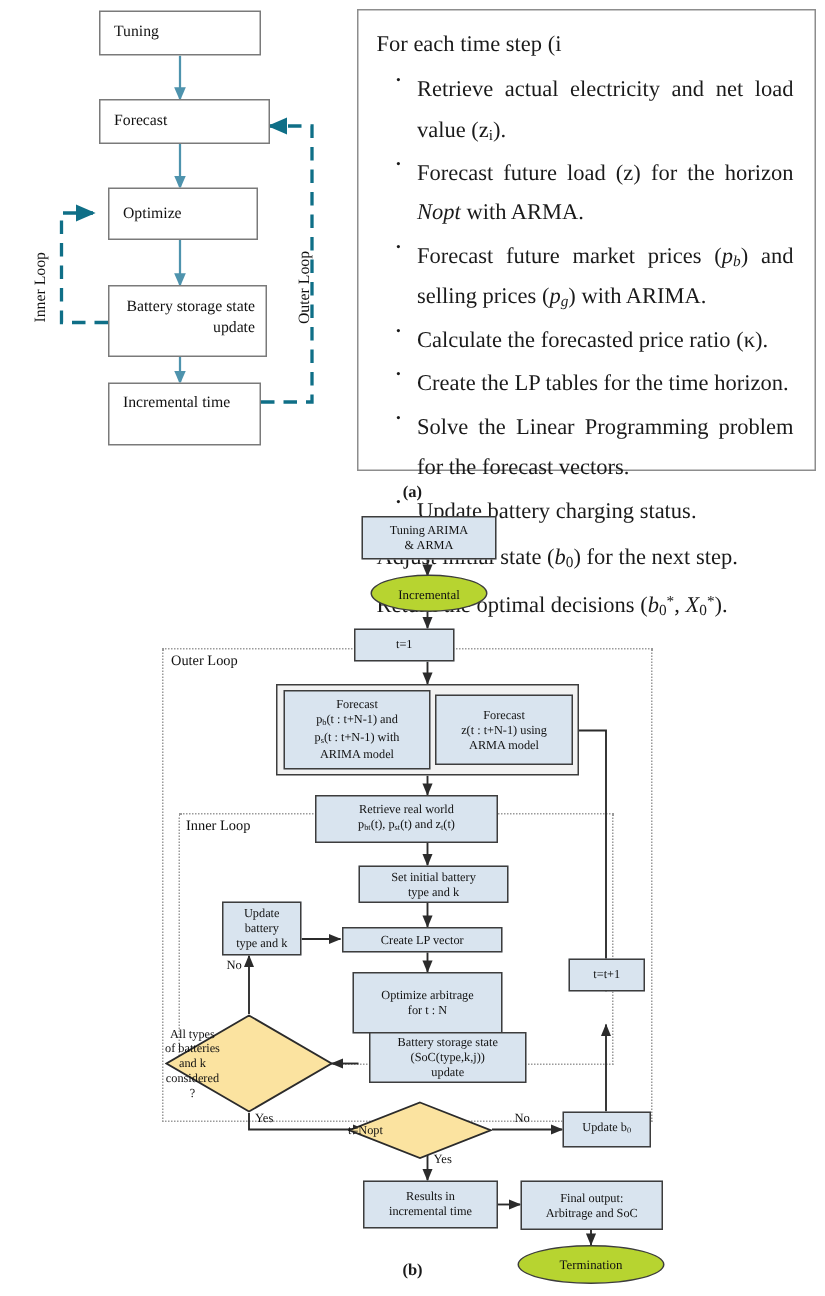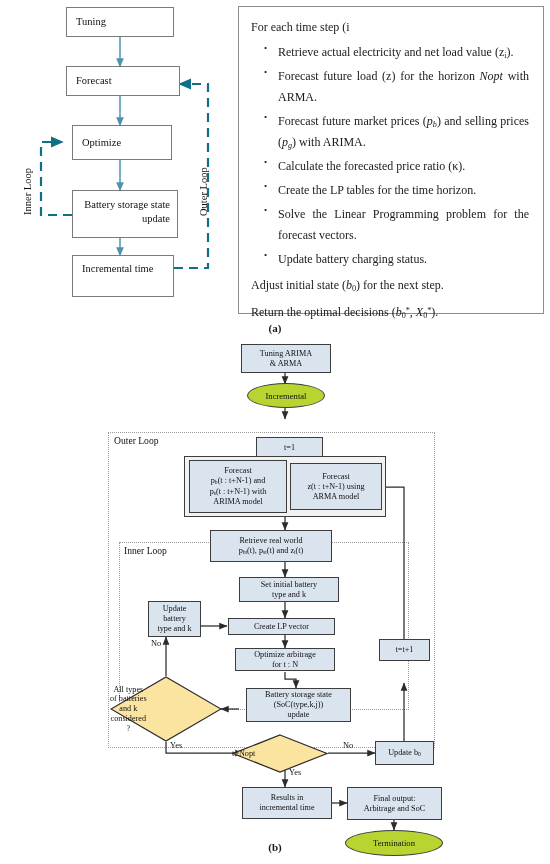--- a/index.html
+++ b/index.html
@@ -13,21 +13,21 @@
   .a-box{position:absolute;box-sizing:border-box;background:#ffffff;
          border:1px solid #7a7a7a;display:flex;align-items:center;
          padding-left:9px;font-size:10.5px;line-height:1.32;color:#111;}
   .a-box.two{align-items:flex-start;padding-top:7px;}
 
   .a-loop-label{position:absolute;font-size:10.5px;color:#111;
         transform-origin:0 0;white-space:nowrap;}
 
   .a-textpanel{position:absolute;left:238px;top:6px;width:306px;height:308px;
         border:1px solid #8d8d8d;background:#fff;box-sizing:border-box;
-        padding:10px 12px 8px 12px;font-size:12px;line-height:1.75;}
+        padding:10px 12px 8px 12px;font-size:15px;line-height:1.75;}
   .a-textpanel .lead{margin:0 0 2px 0;}
   .a-textpanel ul{margin:4px 0 2px 0;padding-left:27px;list-style:none;}
   .a-textpanel ul li{position:relative;margin:0 0 3px 0;text-align:justify;
         padding-right:2px;}
   .a-textpanel ul li:before{content:"\2022";position:absolute;left:-14px;top:-1px;
         font-size:9px;}
   .a-textpanel .foot{margin:5px 0 0 0;}
   .a-textpanel .foot2{margin:6px 0 0 0;}
   sub{font-size:0.68em;vertical-align:-0.22em;}
   sup{font-size:0.68em;vertical-align:0.38em;}
@@ -191,21 +191,21 @@
   </svg>
 
   <div class="n" style="left:241px;top:8px;width:90px;height:29px;">
     <span>Tuning ARIMA<br>&amp; ARMA</span>
   </div>
 
   <div class="ell" style="left:247px;top:47px;width:78px;height:25px;">
     <span>Incremental</span>
   </div>
 
-  <div class="n" style="left:256px;top:83px;width:67px;height:22px;margin-top:18px;">
+  <div class="n" style="left:236px;top:83px;width:67px;height:22px;">
     <span>t=1</span>
   </div>
 
   <div class="grp" style="left:184px;top:120px;width:202px;height:61px;"></div>
   <div class="n" style="left:189px;top:124px;width:98px;height:53px;">
     <span>Forecast<br>p<sub>b</sub>(t : t+N-1) and<br>p<sub>s</sub>(t : t+N-1) with<br>ARIMA  model</span>
   </div>
   <div class="n" style="left:290px;top:127px;width:92px;height:47px;">
     <span>Forecast<br>z(t : t+N-1) using<br>ARMA model</span>
   </div>
@@ -219,21 +219,21 @@
   </div>
 
   <div class="n" style="left:148px;top:265px;width:53px;height:36px;">
     <span>Update<br>battery<br>type and k</span>
   </div>
 
   <div class="n" style="left:228px;top:282px;width:107px;height:17px;">
     <span>Create LP vector</span>
   </div>
 
-  <div class="n" style="left:235px;top:312px;width:100px;height:23px;">
+  <div class="n" style="left:235px;top:312px;width:100px;height:41px;">
     <span>Optimize arbitrage<br>for t : N</span>
   </div>
 
   <div class="n" style="left:246px;top:352px;width:105px;height:34px;">
     <span>Battery storage state<br>(SoC(type,k,j))<br>update</span>
   </div>
 
   <div class="dia-wrap" style="left:110px;top:340px;width:112px;height:66px;">
     <svg width="112" height="66" viewBox="0 0 112 66">
       <polygon points="56,1 111,33 56,65 1,33" fill="#fbe3a0" stroke="#2b2b2b" stroke-width="1.2"></polygon>

